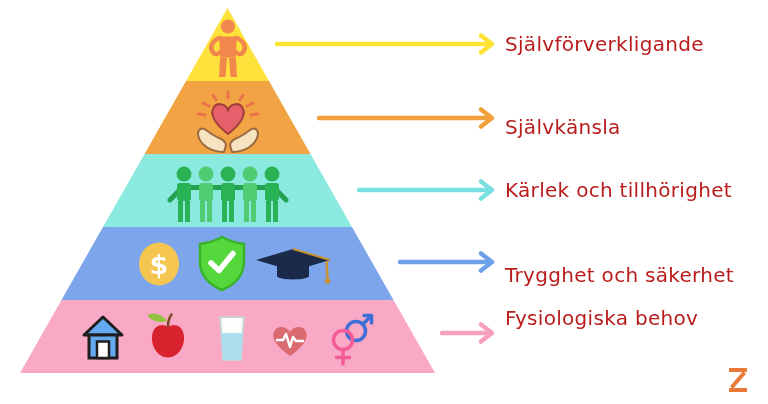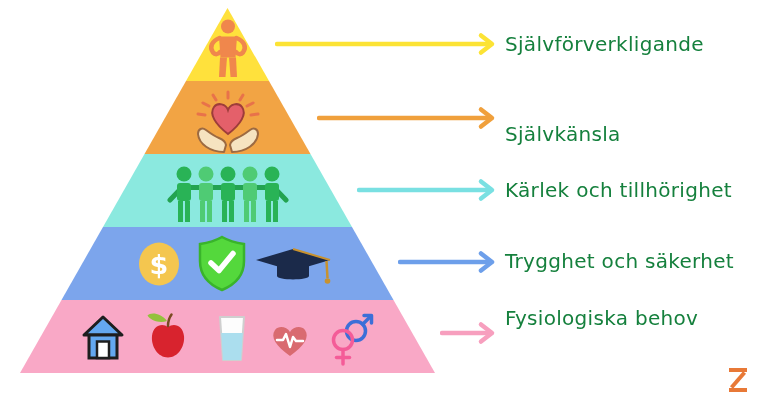--- a/index.html
+++ b/index.html
@@ -3,21 +3,21 @@
 <meta charset="utf-8">
 <style>
   html,body{margin:0;padding:0;}
   body{width:768px;height:404px;background:#ffffff;overflow:hidden;
        font-family:"DejaVu Sans","Liberation Sans",sans-serif;}
   .canvas{position:relative;width:768px;height:404px;background:#ffffff;}
   .pyramid-svg{position:absolute;left:0;top:0;}
   .level-row{position:absolute;display:block;}
   .arrow-svg{position:absolute;}
   .level-label{position:absolute;left:505px;height:30px;line-height:30px;
-       font-size:20px;color:#15803d;letter-spacing:.3px;white-space:nowrap;}
+       font-size:20px;color:#b91c1c;letter-spacing:.3px;white-space:nowrap;}
   .logo{position:absolute;left:726px;top:366px;}
 </style>
 </head>
 <body>
 
 <div class="canvas">
 
   <svg class="pyramid-svg" width="460" height="404" viewBox="0 0 460 404">
 
     <polygon points="227.5,8 269,81 186,81" fill="#FFE13C"></polygon>
@@ -138,37 +138,37 @@
       <polyline points="206,4.5 217,13 206,21.5" stroke="#FCE335"></polyline>
     </svg>
     <div class="level-label" style="top:29px">Självförverkligande</div>
   </div>
 
   <div class="level-row">
     <svg class="arrow-svg" style="left:317px;top:105px" width="183" height="26" viewBox="0 0 183 26" fill="none" stroke-linecap="round" stroke-linejoin="round" stroke-width="4.5">
       <line x1="2" y1="13" x2="172" y2="13" stroke="#F0A03C"></line>
       <polyline points="164,4.5 175,13 164,21.5" stroke="#F0A03C"></polyline>
     </svg>
-    <div class="level-label" style="top:119px">Självkänsla</div>
+    <div class="level-label" style="top:112px">Självkänsla</div>
   </div>
 
   <div class="level-row">
     <svg class="arrow-svg" style="left:357px;top:177px" width="143" height="26" viewBox="0 0 143 26" fill="none" stroke-linecap="round" stroke-linejoin="round" stroke-width="4.5">
       <line x1="2" y1="13" x2="132" y2="13" stroke="#79E0E2"></line>
       <polyline points="124,4.5 135,13 124,21.5" stroke="#79E0E2"></polyline>
     </svg>
     <div class="level-label" style="top:175px">Kärlek och tillhörighet</div>
   </div>
 
   <div class="level-row">
     <svg class="arrow-svg" style="left:398px;top:249px" width="102" height="26" viewBox="0 0 102 26" fill="none" stroke-linecap="round" stroke-linejoin="round" stroke-width="4.5">
       <line x1="2" y1="13" x2="91" y2="13" stroke="#6D9FEA"></line>
       <polyline points="83,4.5 94,13 83,21.5" stroke="#6D9FEA"></polyline>
     </svg>
-    <div class="level-label" style="top:246px">Trygghet och säkerhet</div>
+    <div class="level-label" style="top:260px">Trygghet och säkerhet</div>
   </div>
 
   <div class="level-row">
     <svg class="arrow-svg" style="left:440px;top:320px" width="60" height="26" viewBox="0 0 60 26" fill="none" stroke-linecap="round" stroke-linejoin="round" stroke-width="4.5">
       <line x1="2" y1="13" x2="49" y2="13" stroke="#F79FBE"></line>
       <polyline points="41,4.5 52,13 41,21.5" stroke="#F79FBE"></polyline>
     </svg>
     <div class="level-label" style="top:303px">Fysiologiska behov</div>
   </div>
 

